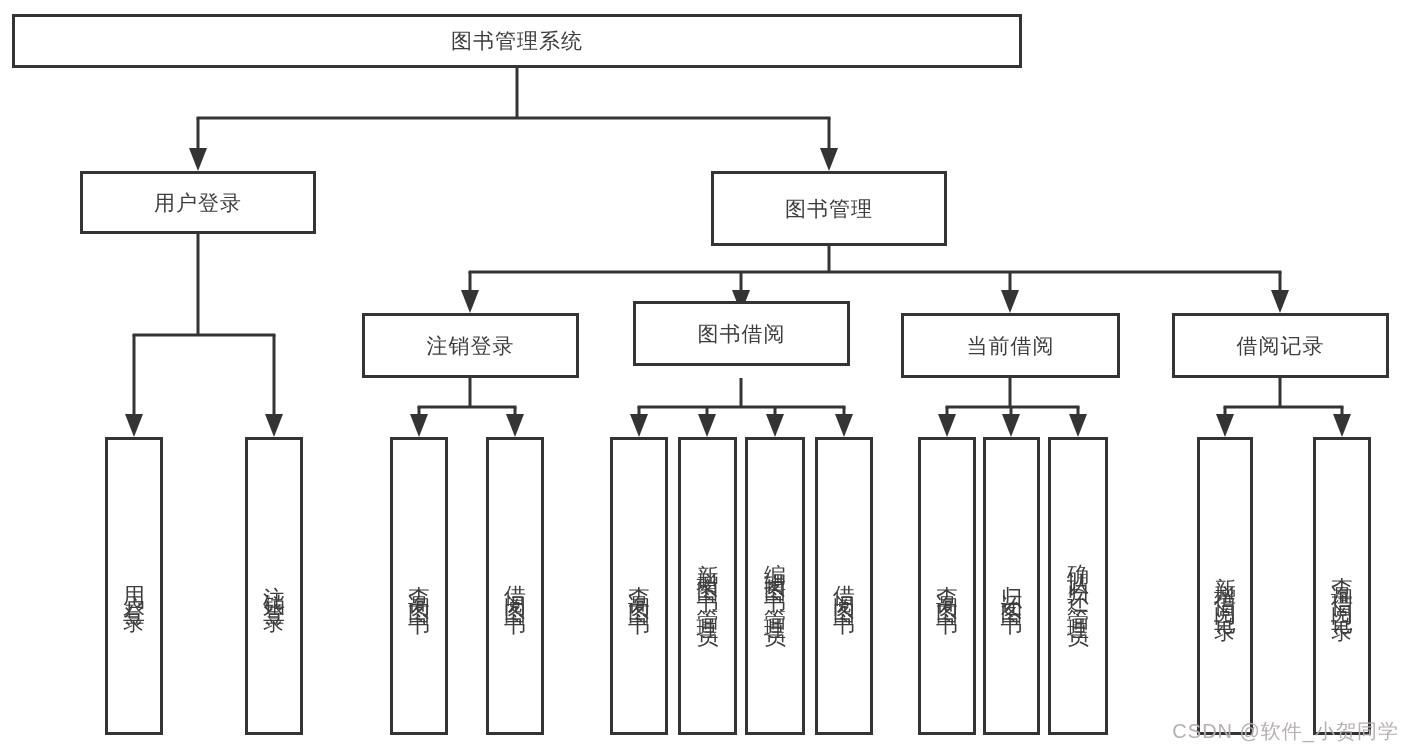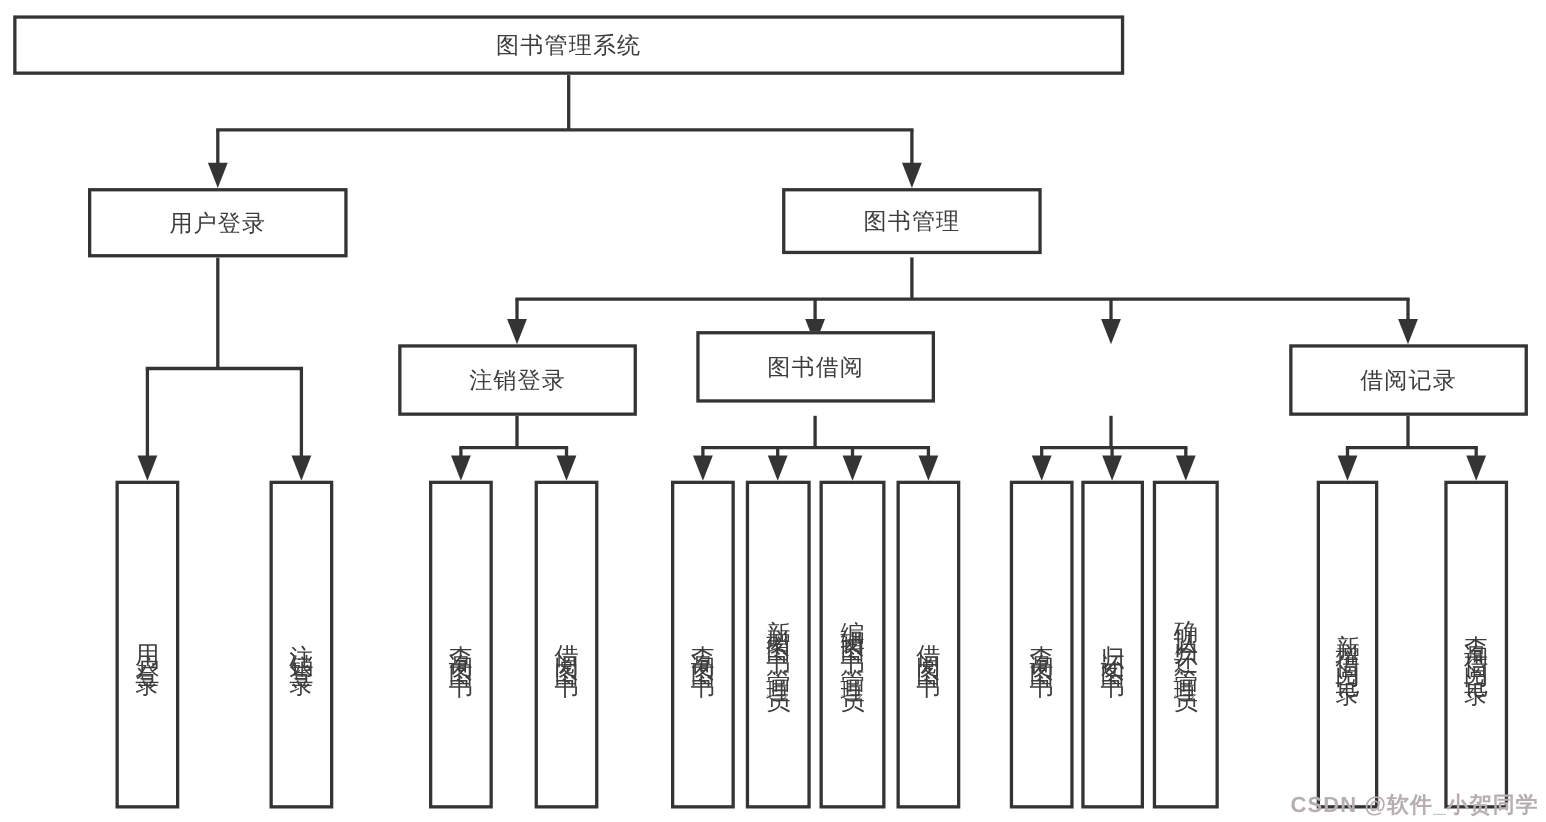--- a/index.html
+++ b/index.html
@@ -33,21 +33,20 @@
   }
   .watermark {
     position: absolute;
     right: 6px;
     bottom: 2px;
     font-size: 20px;
     color: #b7aeb1;
     letter-spacing: 1px;
     z-index: 6;
     white-space: nowrap;
-    font-weight: bold;
   }
 </style>
 </head>
 <body>
 
 <div class="canvas">
 
   <svg id="connectors" class="connectors" width="1405" height="747">
       <line x1="517" y1="68" x2="517" y2="118" stroke="#343434" stroke-width="3"></line>
       <line x1="196.5" y1="118" x2="830.5" y2="118" stroke="#343434" stroke-width="3"></line>
@@ -103,29 +102,32 @@
       <polygon points="1333,414 1351,414 1342,437" fill="#343434"></polygon>
     </svg>
 
   <div class="node h" style="left:12px; top:14px; width:1010px; height:54px;">
     <span>图书管理系统</span>
   </div>
 
   <div class="node h" style="left:80px; top:171px; width:236px; height:63px;">
     <span>用户登录</span>
   </div>
-  <div class="node h" style="left:711px; top:171px; width:236px; height:60px;">
+  <div class="node h" style="left:711px; top:171px; width:236px; height:75px;">
     <span>图书管理</span>
   </div>
 
   <div class="node h" style="left:362px; top:313px; width:217px; height:65px;">
     <span>注销登录</span>
   </div>
   <div class="node h" style="left:633px; top:301px; width:217px; height:65px;">
     <span>图书借阅</span>
+  </div>
+  <div class="node h" style="left:901px; top:313px; width:219px; height:65px;">
+    <span>当前借阅</span>
   </div>
   <div class="node h" style="left:1172px; top:313px; width:217px; height:65px;">
     <span>借阅记录</span>
   </div>
 
   <div class="node v" style="left:105px; top:437px; width:58px; height:298px;">
     <span>用户登录</span>
   </div>
   <div class="node v" style="left:245px; top:437px; width:58px; height:298px;">
     <span>注销登录</span>

